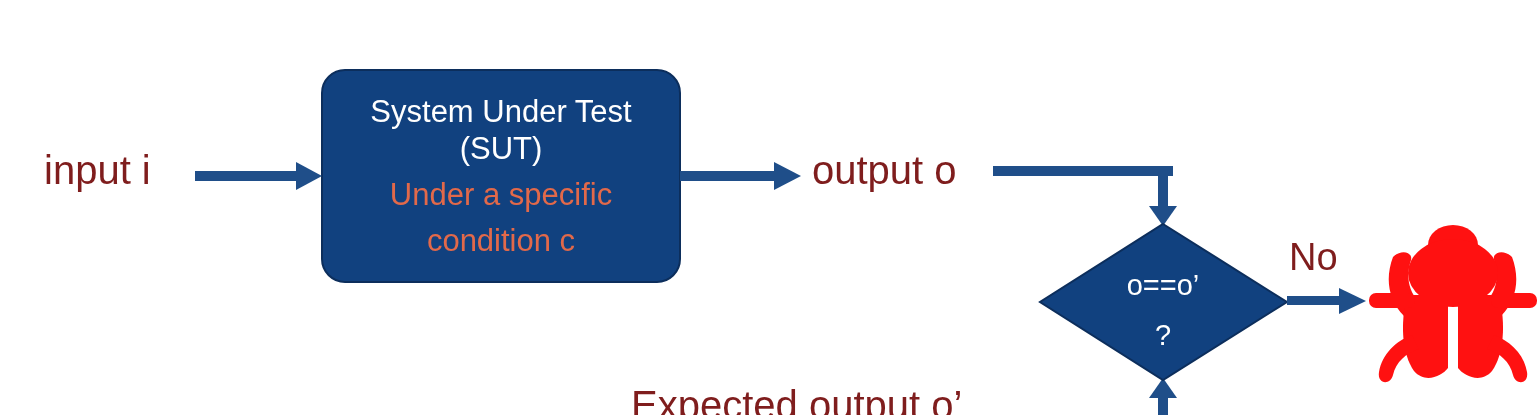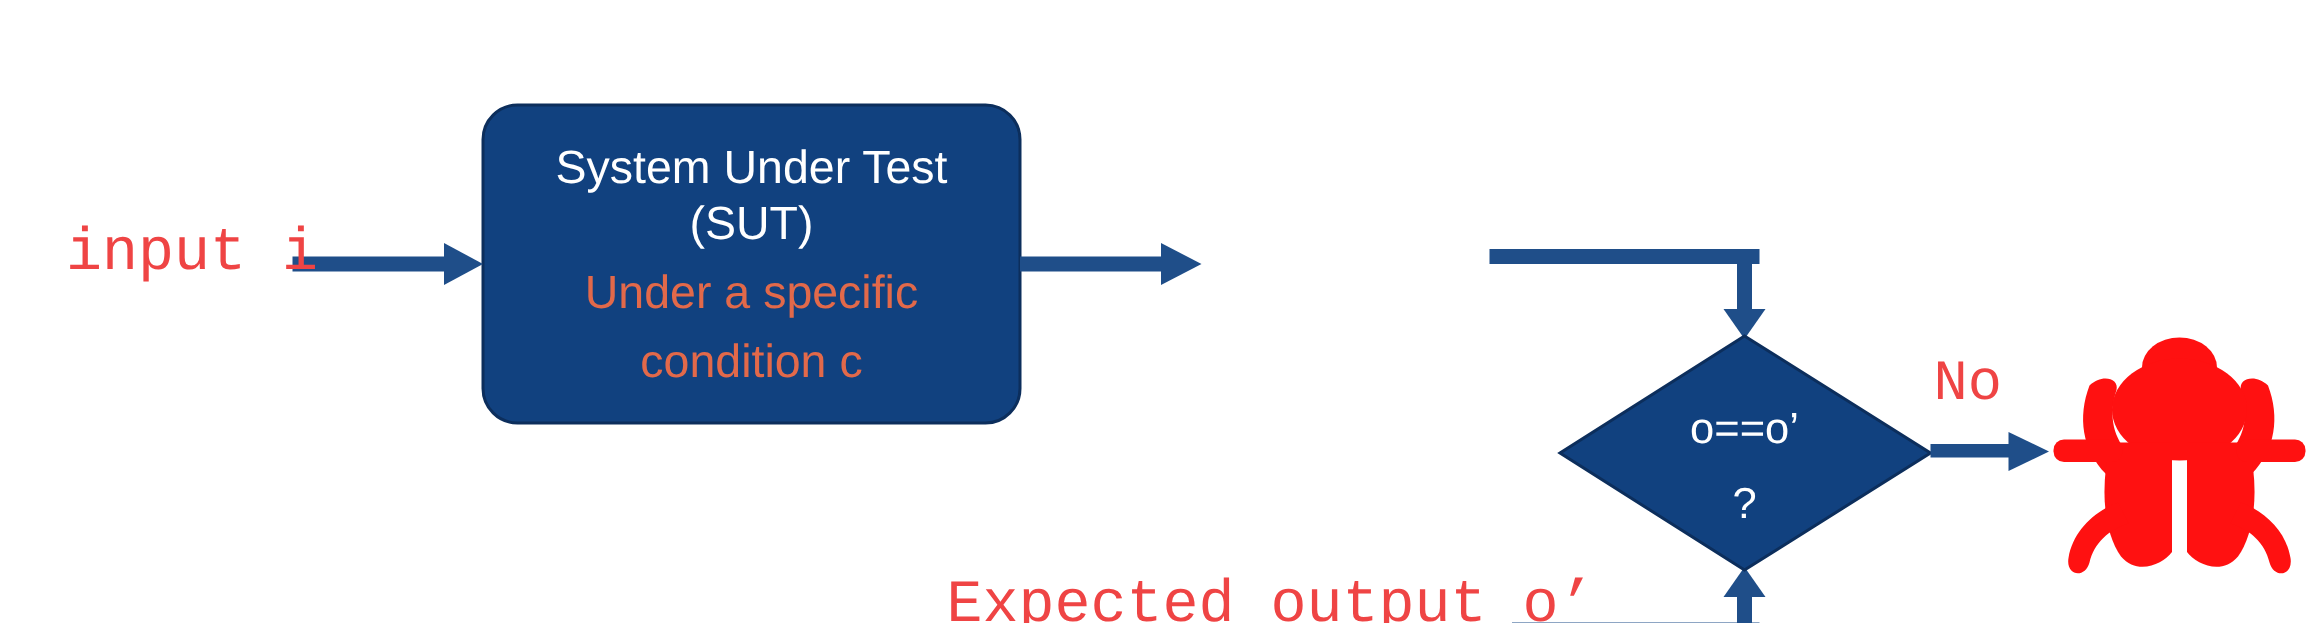--- a/index.html
+++ b/index.html
@@ -22,22 +22,22 @@
   #diagram-svg {
     position: absolute;
     left: 0;
     top: 0;
     width: 1538px;
     height: 415px;
   }
   .lbl {
     position: absolute;
     white-space: nowrap;
-    color: #ef4444;
-    font-family: Liberation Mono, monospace;
+    color: #7f1d1d;
+    font-family: Liberation Sans, sans-serif;
     line-height: 1;
   }
   #label-input-i {
     left: 44px;
     top: 126px;
     font-size: 40px;
   }
   #label-output-o {
     left: 812px;
     top: 126px;
@@ -148,18 +148,19 @@
       <path d="M1494 311
                C1510 317, 1524 330, 1527 348
                C1529 360, 1516 362, 1513 351
                C1510 338, 1500 329, 1487 325 Z"></path>
     </g>
 
   </svg>
 
   <div class="lbl" id="label-input-i">input i</div>
 
+  <div class="lbl" id="label-output-o">output o</div>
 
   <div class="lbl" id="label-expected-output">Expected output o’</div>
 
   <div class="lbl" id="label-no">No</div>
 
 </div>
 
 </body></html>

